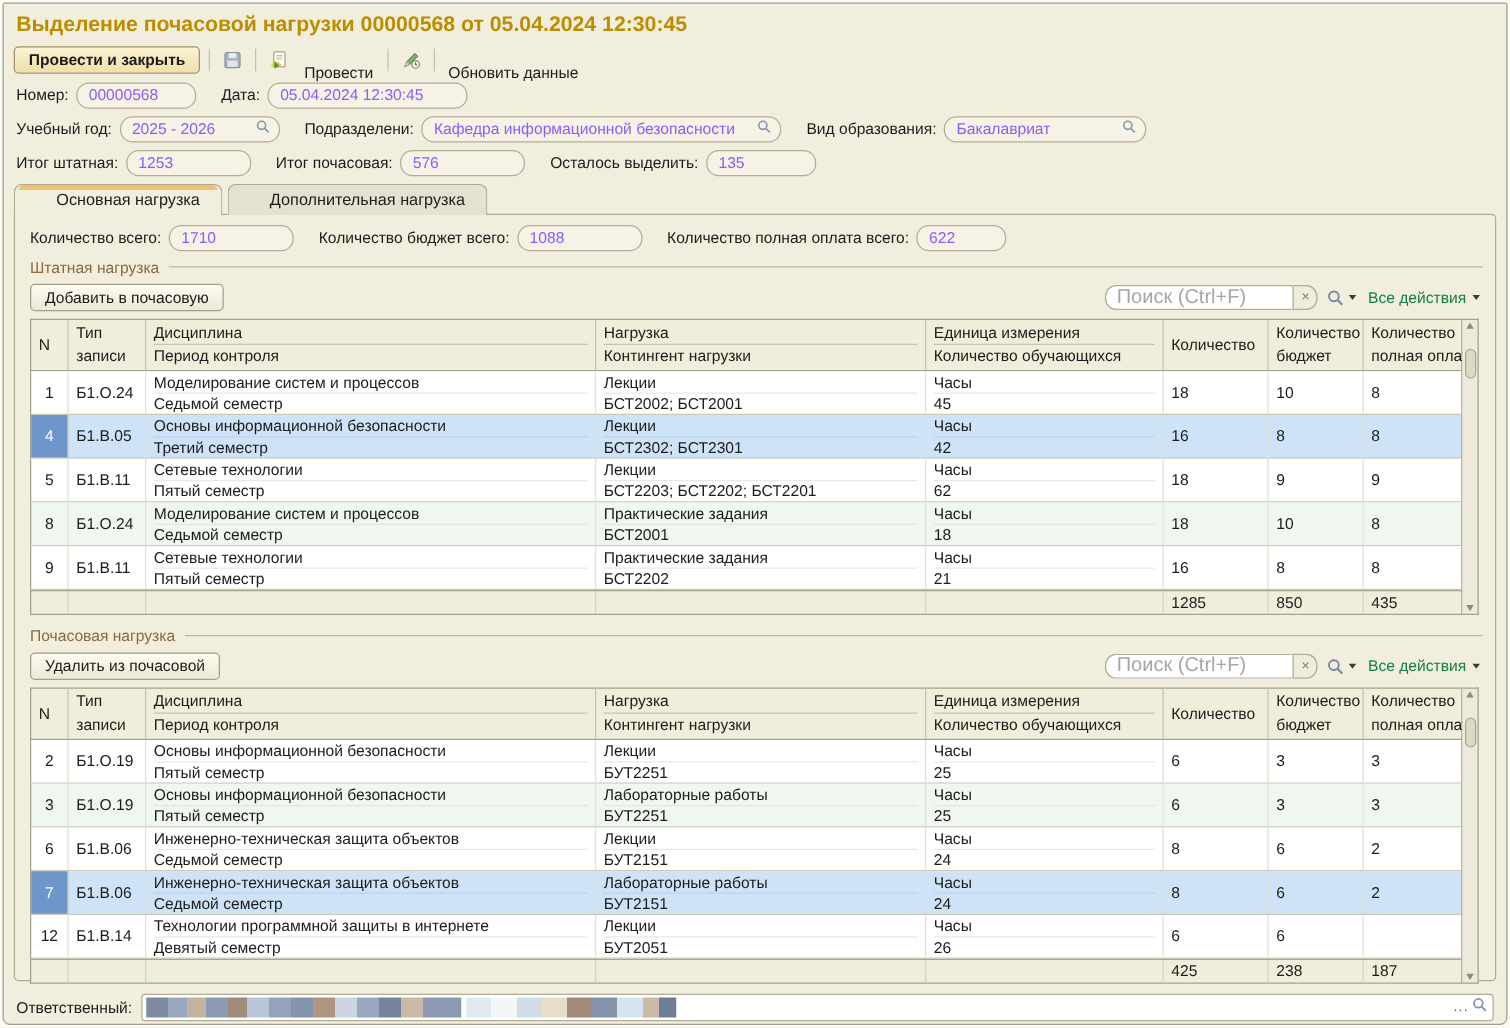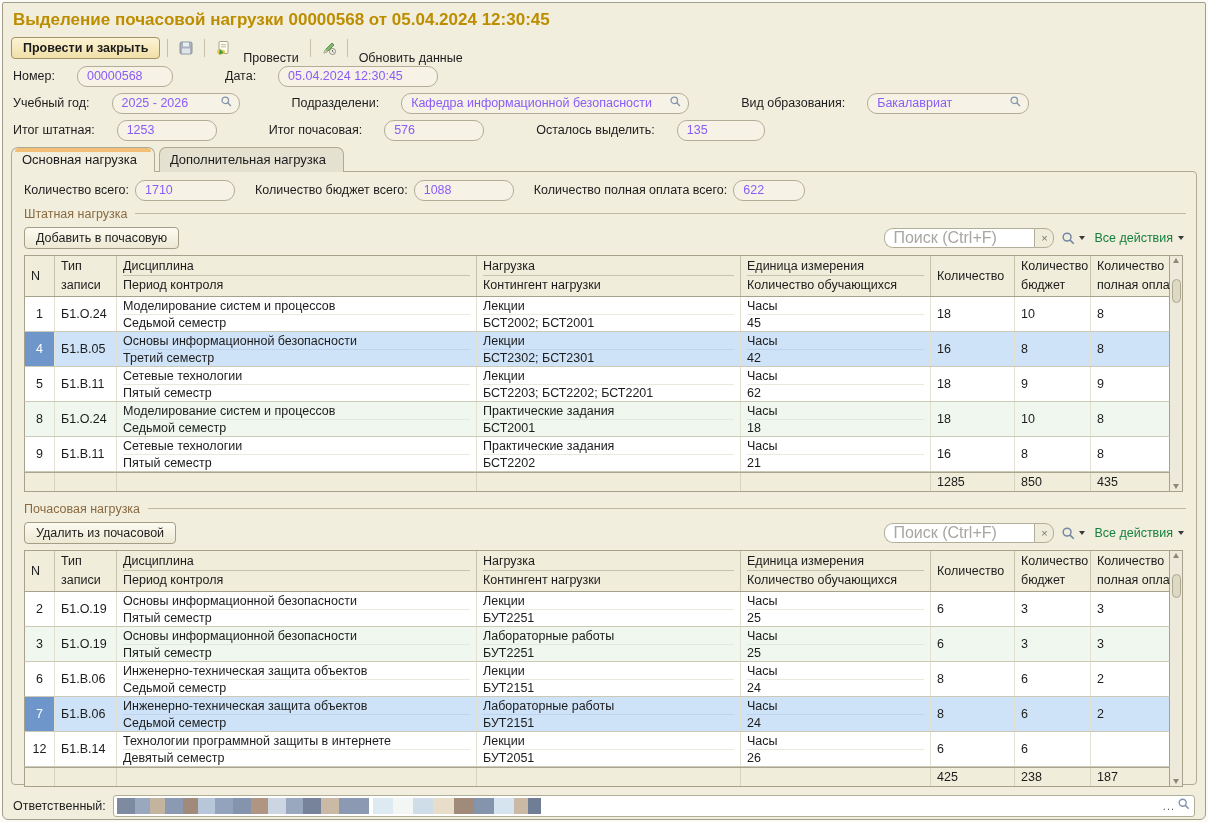--- a/index.html
+++ b/index.html
@@ -15,33 +15,33 @@
   .tsep { width:1px; height:18px; background:#c6c2aa; margin:0 2px; }
   .btn {
     display:inline-flex; align-items:center; height:22px; padding:0 11px;
     border:1px solid #a39f87; border-radius:4px; font-size:12.5px; color:#1c1c1c;
     background:linear-gradient(#fdfbf1,#ece8d3); cursor:default; white-space:nowrap;
   }
   .btn.primary { font-weight:bold; background:linear-gradient(#fcf3d4,#f0dfa8); border-color:#a39263; }
   .iconbtn { display:inline-flex; align-items:center; justify-content:center; width:22px; height:22px; border-radius:3px; }
   .tool-label { font-size:12.5px; color:#1c1c1c; padding:0 4px; cursor:default;margin-top:20px; }
   
-  .frow { display:flex; align-items:center; margin:0 8px 5px 10px; height:22px; gap:22px; }
+  .frow { display:flex; align-items:center; margin:0 8px 5px 10px; height:22px; gap:6px; }
   .flabel { font-size:12.5px; color:#1c1c1c; white-space:nowrap; }
   .pill {
     display:inline-flex; align-items:center; height:21px; padding:0 9px;
     border:1px solid #b1ad96; border-radius:10px; background:#f6f3e6;
     font-size:12.5px; color:#8b5cf6; white-space:nowrap;
   }
   .pill .mag { margin-left:7px; margin-right:-3px; }
   .gap18 { width:8px; }
   
   .tabs { display:flex; margin:2px 0 0 8px; position:relative; z-index:2; gap:4px; }
   .tab {
-    position:relative; top:1px; padding:4px 17px 5px 10px; font-size:13px; color:#1c1c1c;
+    position:relative; top:1px; padding:4px 17px 5px 33px; font-size:13px; color:#1c1c1c;
     border:1px solid #aeaa93; border-bottom:none; border-radius:7px 7px 0 0;
     background:#e4e1d1; cursor:default;
   }
   .tab.active { background:#f1eedd; z-index:3; }
   .tab.active::before {
     content:""; position:absolute; left:3px; right:3px; top:0; height:4px;
     background:#f2bf77; border-radius:4px 4px 0 0;
   }
   
   .panel {

